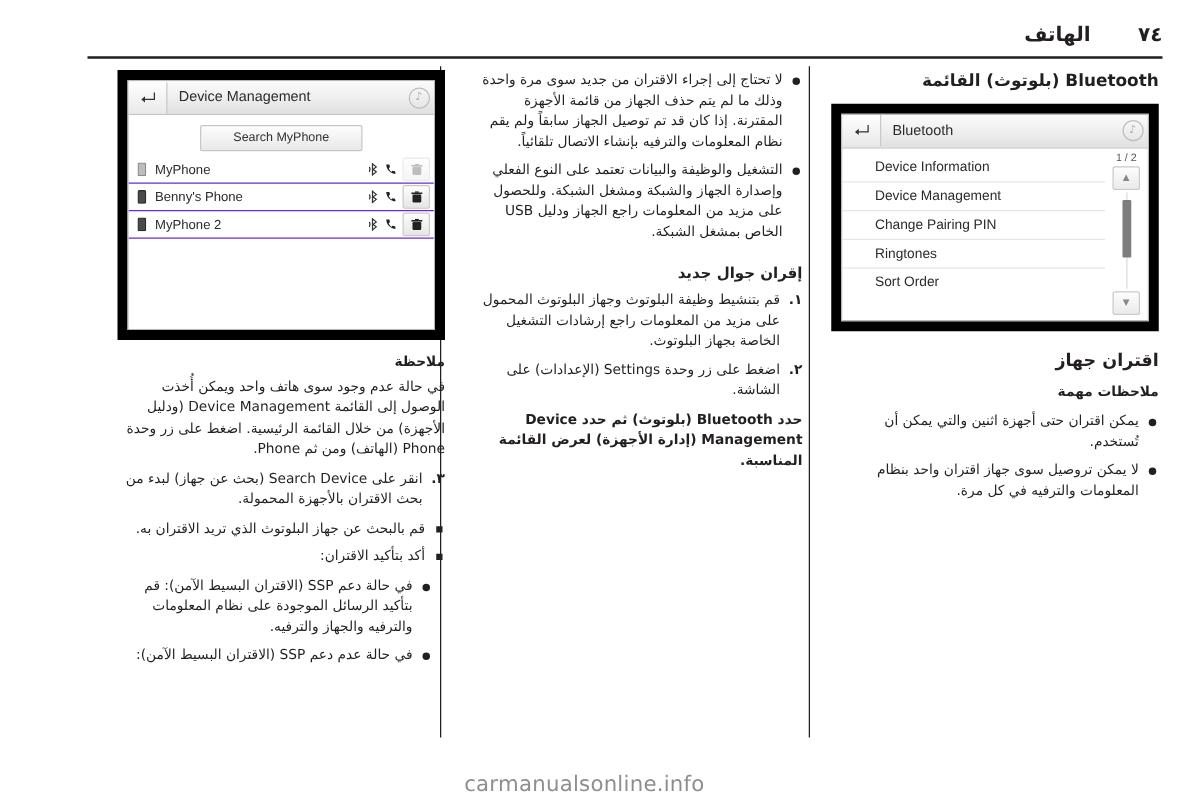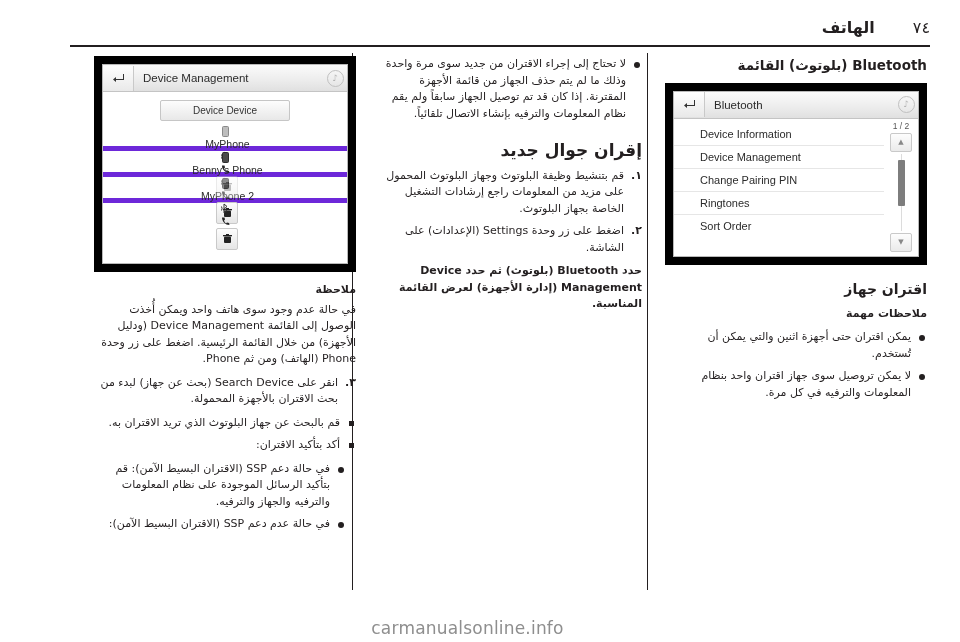--- a/index.html
+++ b/index.html
@@ -12,21 +12,21 @@
     position:relative;
   }
   .page{position:relative;width:960px;height:642px;}
 
   
   .header{
     position:absolute;left:70px;top:18px;width:860px;height:26px;
     display:flex;flex-direction:row;align-items:flex-start;
   }
   .header .pageno{
-    font-size:16px;font-weight:normal;letter-spacing:1px;color:#231f20;
+    font-size:16px;font-weight:bold;letter-spacing:1px;color:#231f20;
     font-family:"DejaVu Sans",sans-serif;
     margin-left:38px;
   }
   .header .chaptitle{
     font-size:16px;font-weight:bold;color:#231f20;
   }
   .rule{
     position:absolute;left:70px;top:45px;width:860px;height:2px;background:#231f20;
   }
 
@@ -119,22 +119,22 @@
   
   .search-btn{
     margin:8px auto 4px auto;width:128px;height:19px;
     background:linear-gradient(to bottom,#fdfdfd,#e8e8e8);
     border:1px solid #c6c6c6;border-radius:2px;
     display:flex;align-items:center;justify-content:center;
     font-size:10px;color:#333;
     font-family:"Liberation Sans",sans-serif;
   }
   .dev-row{
-    display:flex;flex-direction:column;align-items:center;
-    height:21px;border-bottom:5px solid #6d28d9;
+    display:flex;flex-direction:row;align-items:center;
+    height:21px;border-bottom:1px solid #6d28d9;
     padding:0 3px 0 4px;font-size:10.5px;color:#2b2b2b;
     font-family:"Liberation Sans",sans-serif;
   }
   .dev-icon{width:13px;flex:0 0 13px;display:flex;align-items:center;justify-content:center;}
   .dev-name{flex:1 1 auto;padding-left:4px;}
   .dev-act{width:13px;flex:0 0 13px;display:flex;align-items:center;justify-content:center;color:#333;font-size:10px;}
   .dev-del{
     width:20px;height:17px;flex:0 0 20px;margin-left:3px;
     border:1px solid #c9c9c9;border-radius:2px;
     background:linear-gradient(to bottom,#fdfdfd,#e6e6e6);
@@ -226,23 +226,24 @@
     <p class="body bold">ملاحظات مهمة</p>
     <ul class="bul">
       <li>يمكن اقتران حتى أجهزة اثنين والتي يمكن أن تُستخدم.</li>
       <li>لا يمكن تروصيل سوى جهاز اقتران واحد بنظام المعلومات والترفيه في كل مرة.</li>
     </ul>
   </div>
 
   <div class="col col-mid">
     <ul class="bul">
       <li>لا تحتاج إلى إجراء الاقتران من جديد سوى مرة واحدة وذلك ما لم يتم حذف الجهاز من قائمة الأجهزة المقترنة. إذا كان قد تم توصيل الجهاز سابقاً ولم يقم نظام المعلومات والترفيه بإنشاء الاتصال تلقائياً.</li>
+      <li>التشغيل والوظيفة والبيانات تعتمد على النوع الفعلي وإصدارة الجهاز والشبكة ومشغل الشبكة. وللحصول على مزيد من المعلومات راجع الجهاز ودليل USB الخاص بمشغل الشبكة.</li>
     </ul>
 
-    <h3 class="h3" style="font-size:17px;margin-top:16px;">إقران جوال جديد</h3>
+    <h3 class="h3" style="font-size:12px;margin-top:16px;">إقران جوال جديد</h3>
     <ol class="num">
       <li>قم بتنشيط وظيفة البلوتوث وجهاز البلوتوث المحمول على مزيد من المعلومات راجع إرشادات التشغيل الخاصة بجهاز البلوتوث.</li>
       <li>اضغط على زر وحدة Settings (الإعدادات) على الشاشة.</li>
     </ol>
 
     <p class="body bold" style="">حدد Bluetooth (بلوتوث) ثم حدد Device Management (إدارة الأجهزة) لعرض القائمة المناسبة.</p>
   </div>
 
   <div class="col col-left">
 
@@ -253,21 +254,21 @@
               <span class="ring">♪</span>
             </div>
           <div class="shot-title-text">Device Management</div>
           <div class="back-btn">
             <svg width="13" height="11" viewBox="0 0 13 11">
                 <path d="M11 1v5H4V4L1 6.5 4 9V7h8V1z" fill="#333"></path>
               </svg>
           </div>
         </div>
         <div class="shot-body">
-          <div class="search-btn">Device Device</div>
+          <div class="search-btn">Search MyPhone</div>
 
           <div class="dev-row">
             <div class="dev-icon">
               <svg width="7" height="11" viewBox="0 0 7 11">
                   <rect x="0.5" y="0.5" width="6" height="10" rx="1" fill="#bdbdbd" stroke="#8a8a8a"></rect>
                 </svg>
             </div>
             <div class="dev-name">MyPhone</div>
             <div class="dev-act">
               <svg width="11" height="11" viewBox="0 0 11 11">

